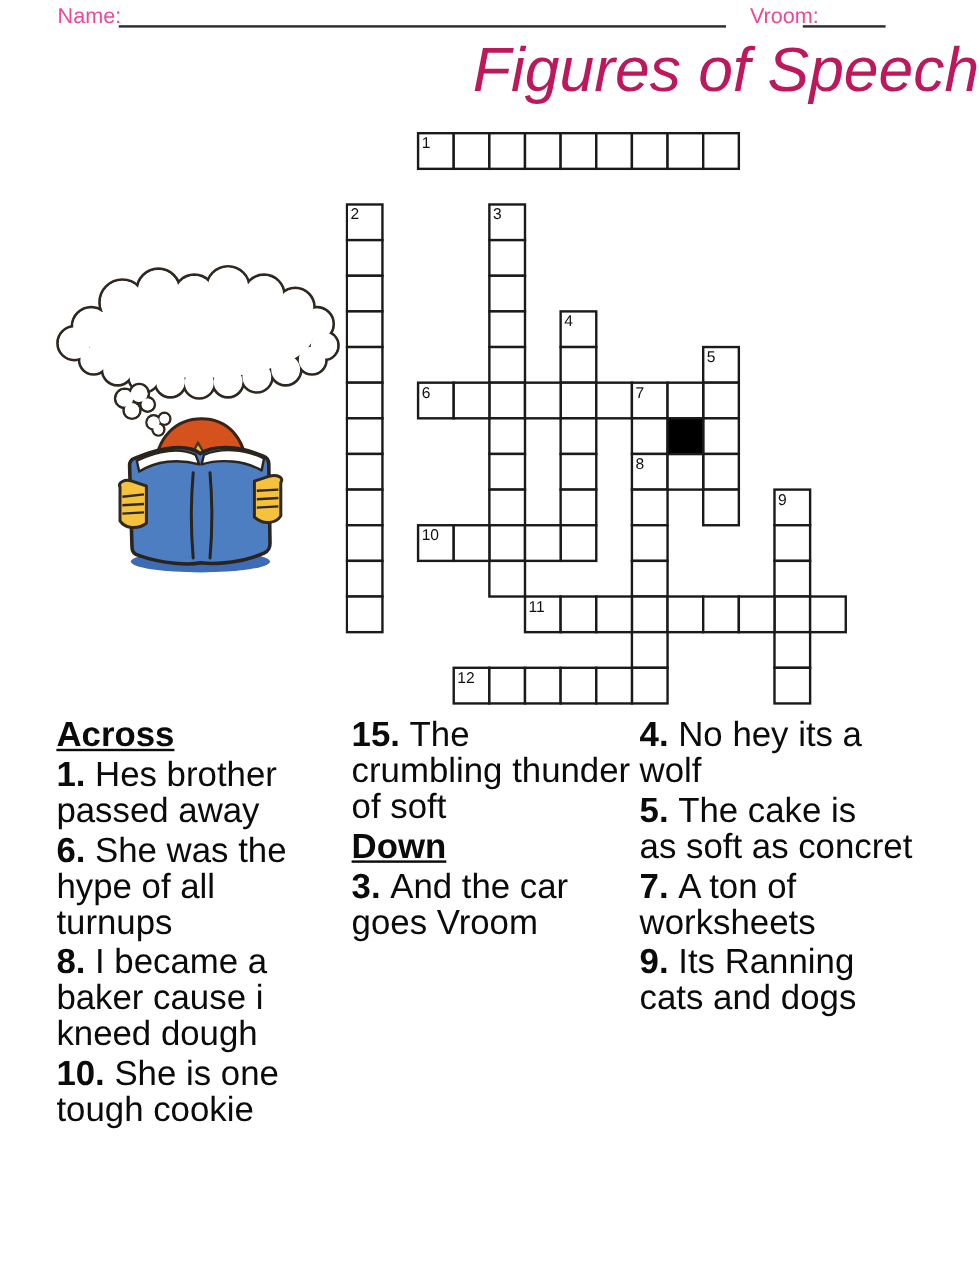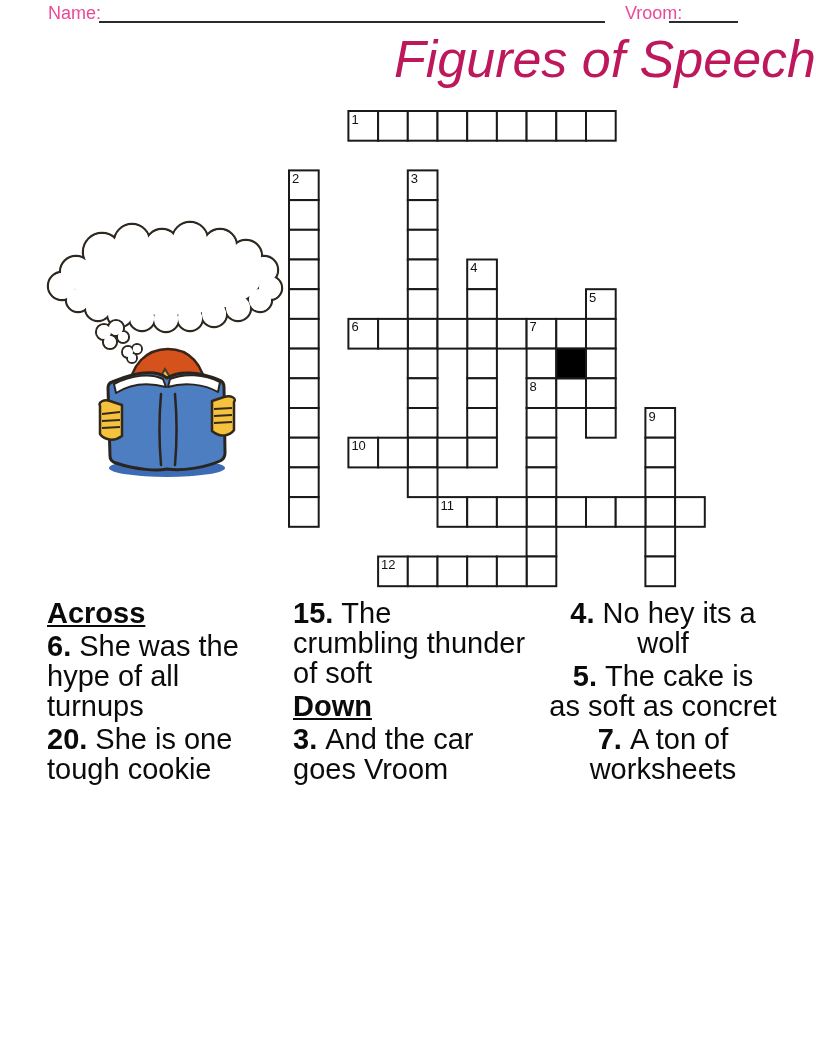--- a/index.html
+++ b/index.html
@@ -18,21 +18,21 @@
   
   .title{left:0;right:0;top:28px;text-align:right;font-size:52px;line-height:62px;color:#be185d;font-style:italic;}
   
   #grid-svg{left:288px;top:110px;}
   
   #illu-svg{left:28px;top:212px;}
   
   .clue-col{top:598px;font-size:29px;line-height:30px;}
   .clue-col-1{left:47px;width:252px;}
   .clue-col-2{left:293px;width:252px;}
-  .clue-col-3{left:533px;width:260px;text-align:center;}
+  .clue-col-3{left:533px;width:260px;}
   .clue{margin:0 0 3px 0;}
   .clue-head{font-weight:bold;text-decoration:underline;margin:0 0 3px 0;}
   .clue-num{font-weight:bold;margin-right:8px;}
   .clue-text{white-space:pre-line;}
 </style>
 </head>
 <body>
 
 <div class="abs hdr-label name-label">Name:</div>
 <div class="abs name-line"></div>
@@ -225,36 +225,43 @@
     </g>
     <g>
       <path d="M206,190 C209,186 203,183 196,185 L184,189 L184,219 C192,226 202,224 206,218 Z" fill="#f5c23e" stroke="#32291c" stroke-width="2.5" stroke-linejoin="round"></path>
       <path d="M186,197 L204,196 M186,204 L204,203 M186,211 L204,210" stroke="#32291c" stroke-width="2" fill="none"></path>
     </g>
   </g>
 </svg>
 
 <div class="abs clue-col clue-col-1">
   <p class="clue-head">Across</p>
+  <p class="clue"><b class="clue-num">1.</b><span class="clue-text">Hes brother
+passed away</span></p>
   <p class="clue"><b class="clue-num">6.</b><span class="clue-text">She was the
 hype of all
 turnups</span></p>
-  <p class="clue"><b class="clue-num">20.</b><span class="clue-text">She is one
+  <p class="clue"><b class="clue-num">8.</b><span class="clue-text">I became a
+baker cause i
+kneed dough</span></p>
+  <p class="clue"><b class="clue-num">10.</b><span class="clue-text">She is one
 tough cookie</span></p>
 </div>
 
 <div class="abs clue-col clue-col-2">
   <p class="clue"><b class="clue-num">15.</b><span class="clue-text">The
 crumbling thunder
 of soft</span></p>
   <p class="clue-head">Down</p>
   <p class="clue"><b class="clue-num">3.</b><span class="clue-text">And the car
 goes Vroom</span></p>
 </div>
 
 <div class="abs clue-col clue-col-3">
   <p class="clue"><b class="clue-num">4.</b><span class="clue-text">No hey its a
 wolf</span></p>
   <p class="clue"><b class="clue-num">5.</b><span class="clue-text">The cake is
 as soft as concret</span></p>
   <p class="clue"><b class="clue-num">7.</b><span class="clue-text">A ton of
 worksheets</span></p>
+  <p class="clue"><b class="clue-num">9.</b><span class="clue-text">Its Ranning
+cats and dogs</span></p>
 </div>
 
 </body></html>

